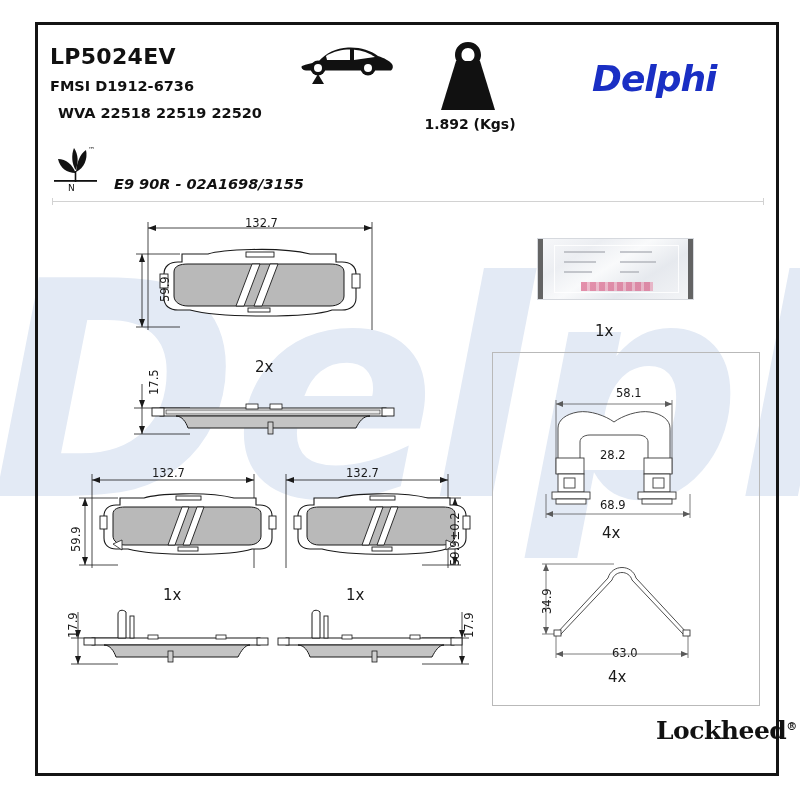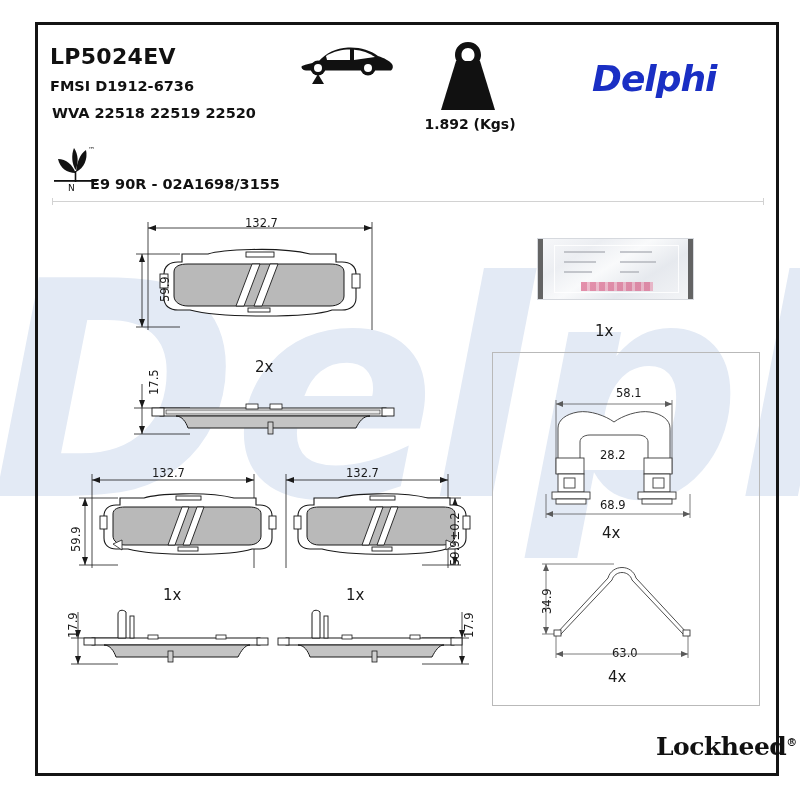--- a/index.html
+++ b/index.html
@@ -16,32 +16,32 @@
              text-align:center;overflow:hidden;user-select:none;}
 
   
   .frame{position:absolute;left:35px;top:22px;width:744px;height:754px;
          border:3px solid #141414;box-sizing:border-box;background:transparent;}
 
   
   .hdr-code{position:absolute;left:50px;top:44px;font-size:22px;font-weight:bold;
             color:#111;letter-spacing:.3px;}
   .hdr-fmsi{position:absolute;left:50px;top:78px;font-size:14.5px;font-weight:bold;color:#111;}
-  .hdr-wva{position:absolute;left:52px;top:105px;font-size:14.5px;font-weight:bold;color:#111;}
+  .hdr-wva{position:absolute;left:58px;top:105px;font-size:14.5px;font-weight:bold;color:#111;}
 
   .car-icon{position:absolute;left:296px;top:40px;width:100px;height:45px;}
   .weight-icon{position:absolute;left:432px;top:36px;width:72px;height:78px;}
   .weight-label{position:absolute;left:405px;top:116px;width:130px;text-align:center;
                 font-size:14px;font-weight:bold;color:#111;}
 
   .delphi-logo{position:absolute;left:592px;top:58px;font-size:36px;font-weight:bold;
                font-style:italic;color:#1a2fc4;letter-spacing:-1px;}
 
   .leaf-icon{position:absolute;left:52px;top:140px;width:48px;height:52px;}
-  .ece-text{position:absolute;left:90px;top:176px;font-size:14.5px;font-weight:bold;color:#111;}
+  .ece-text{position:absolute;left:114px;top:176px;font-size:14.5px;font-weight:bold;color:#111;font-style:italic;}
 
   .hdr-sep{position:absolute;left:52px;top:201px;width:712px;height:1px;background:#d2d2d2;}
   .hdr-sep::before,.hdr-sep::after{content:"";position:absolute;top:-3px;width:1px;height:7px;background:#d2d2d2;}
   .hdr-sep::before{left:0;}
   .hdr-sep::after{right:0;}
 
   
   .dwg{position:absolute;}
   .dim-txt{position:absolute;font-size:11.5px;color:#1a1a1a;
            font-family:"DejaVu Sans","Liberation Sans",sans-serif;white-space:nowrap;}
@@ -60,21 +60,21 @@
   .sachet .notch.l{left:0;}
   .sachet .notch.r{right:0;}
   .sachet .txtbox{position:absolute;left:26px;top:12px;right:22px;height:26px;}
   .sachet .ln{position:absolute;height:2px;background:#b3b6bc;opacity:.75;}
   .sachet .redbar{position:absolute;left:28%;top:43px;width:46%;height:9px;
                   background:repeating-linear-gradient(90deg,#d23a6a 0 6px,#e58aa6 6px 9px);
                   opacity:.55;}
   .sachet .inner{position:absolute;left:16px;top:6px;right:14px;bottom:6px;
                  border:1px solid rgba(255,255,255,.85);}
 
-  .footer-logo{position:absolute;left:656px;top:732px;font-size:25px;font-weight:bold;
+  .footer-logo{position:absolute;left:656px;top:716px;font-size:25px;font-weight:bold;
                color:#111;font-family:"DejaVu Serif","Liberation Serif",serif;letter-spacing:-.5px;}
   .footer-logo sup{font-size:11px;vertical-align:super;}
 </style>
 </head>
 <body>
 
 <div id="sheet">
 
   <div class="watermark">Delphi</div>
 

